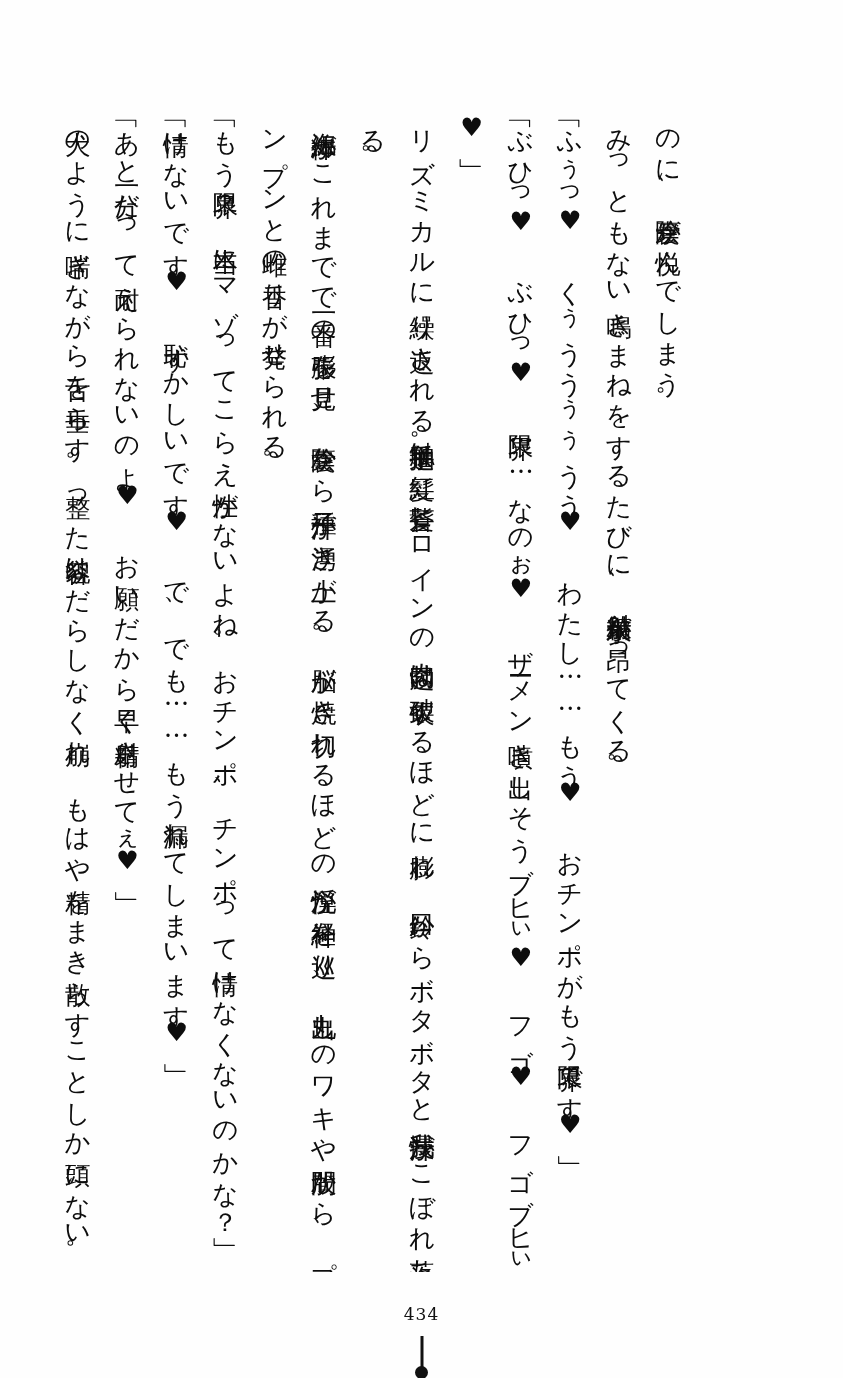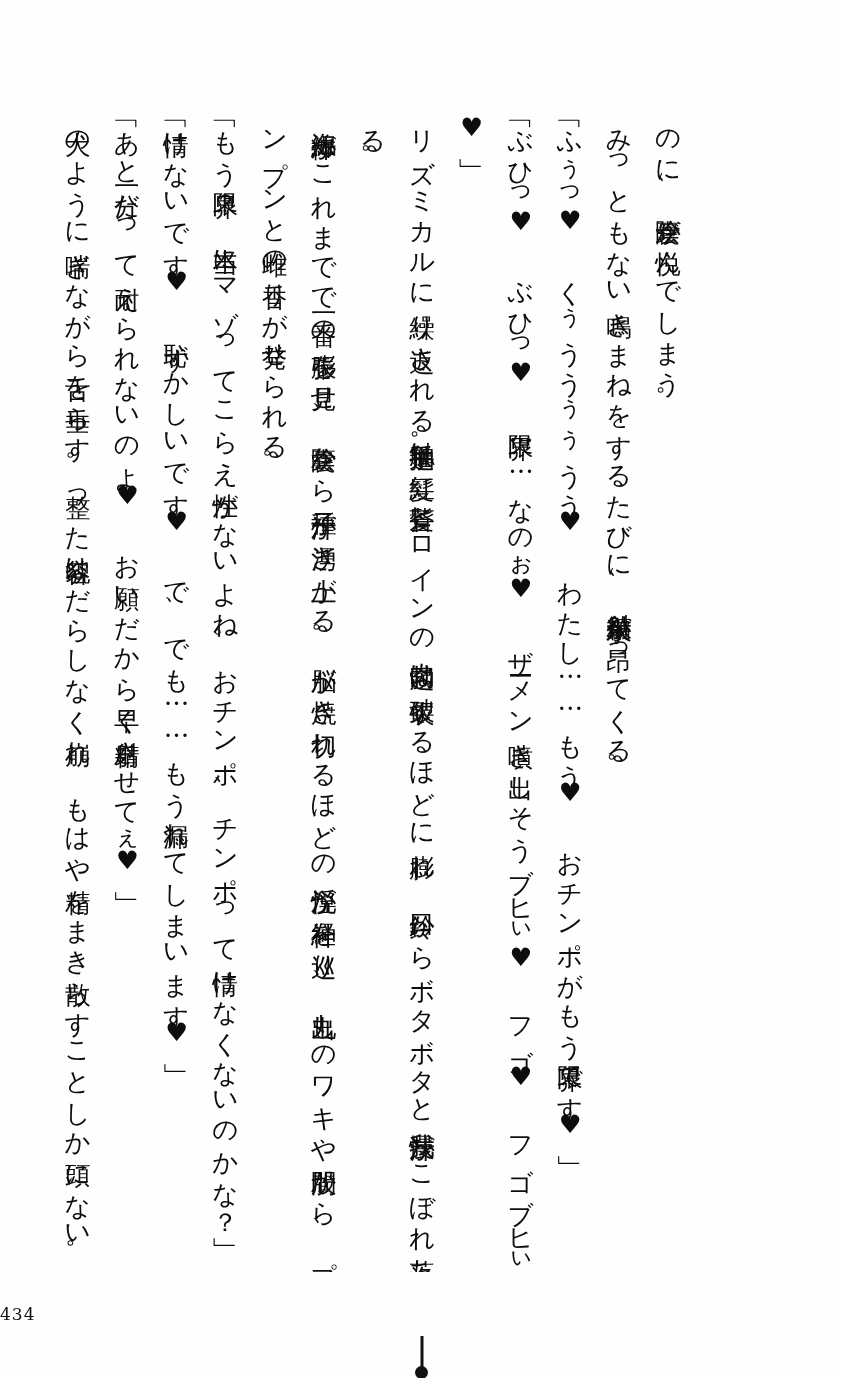--- a/index.html
+++ b/index.html
@@ -45,20 +45,21 @@
   .vtext p {
     margin: 0;
     padding: 0;
   }
 
   .page-number {
     position: absolute;
     bottom: 54px;
     left: 0;
     right: 0;
+    text-align: center;
     font-size: 17px;
     letter-spacing: 0.06em;
     font-family: "DejaVu Serif", "Liberation Serif", serif;
     color: #111;
   }
 
   .footer-mark {
     position: absolute;
     bottom: 8px;
     left: 50%;

